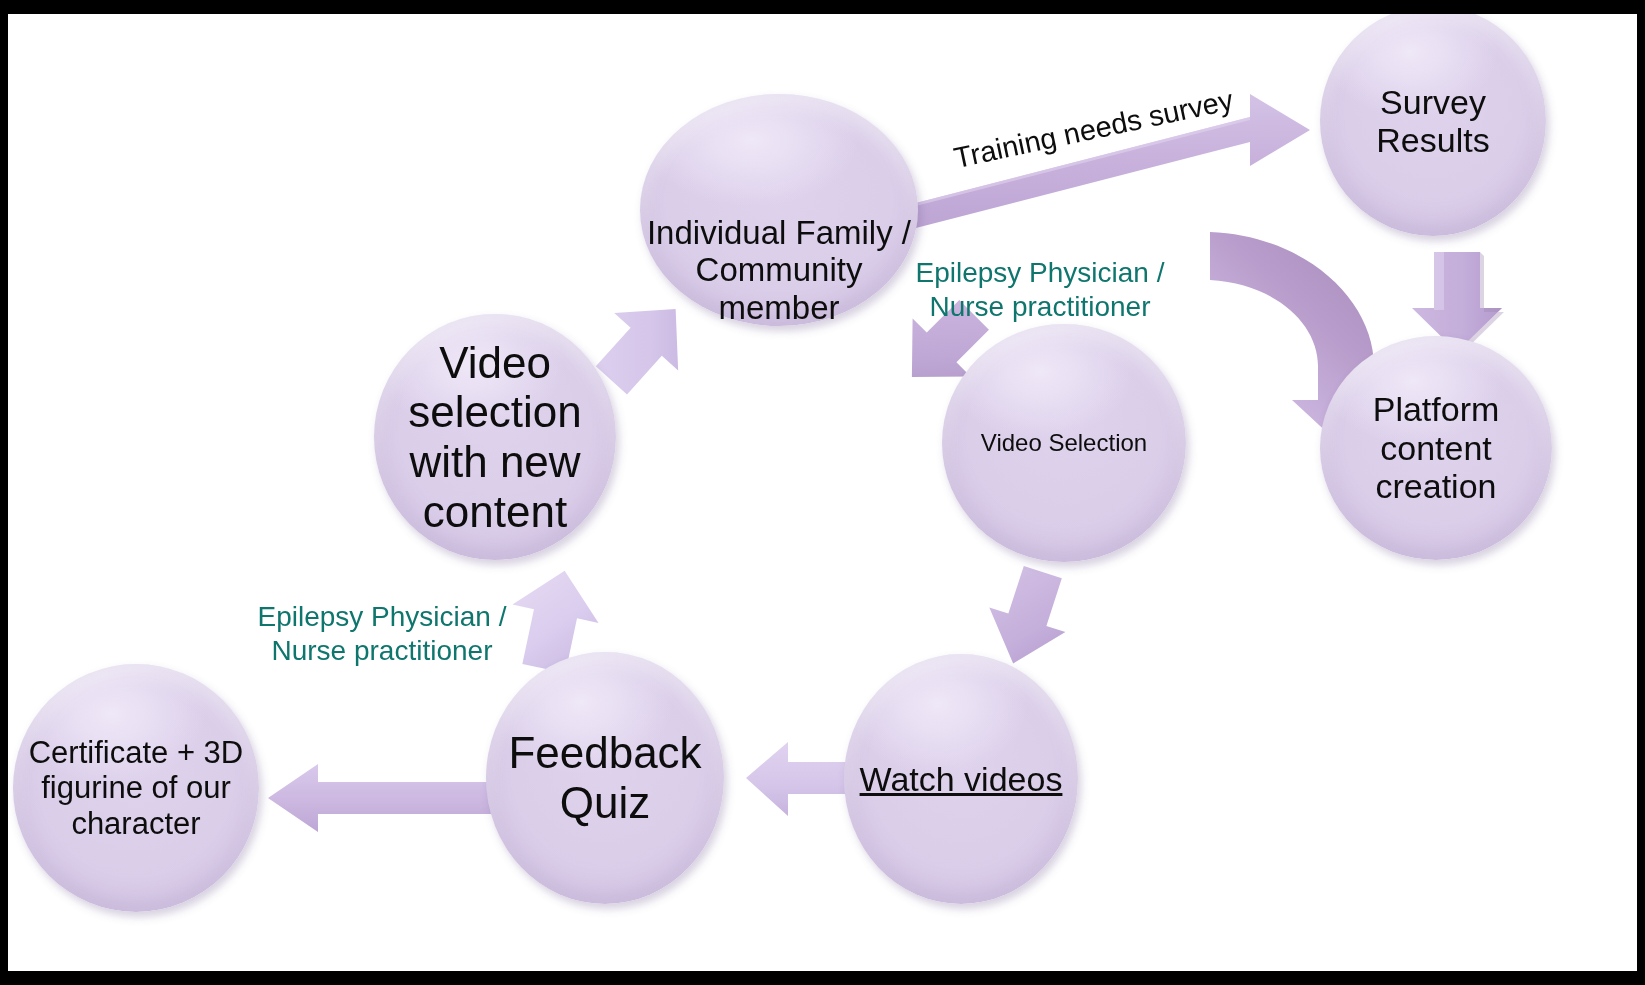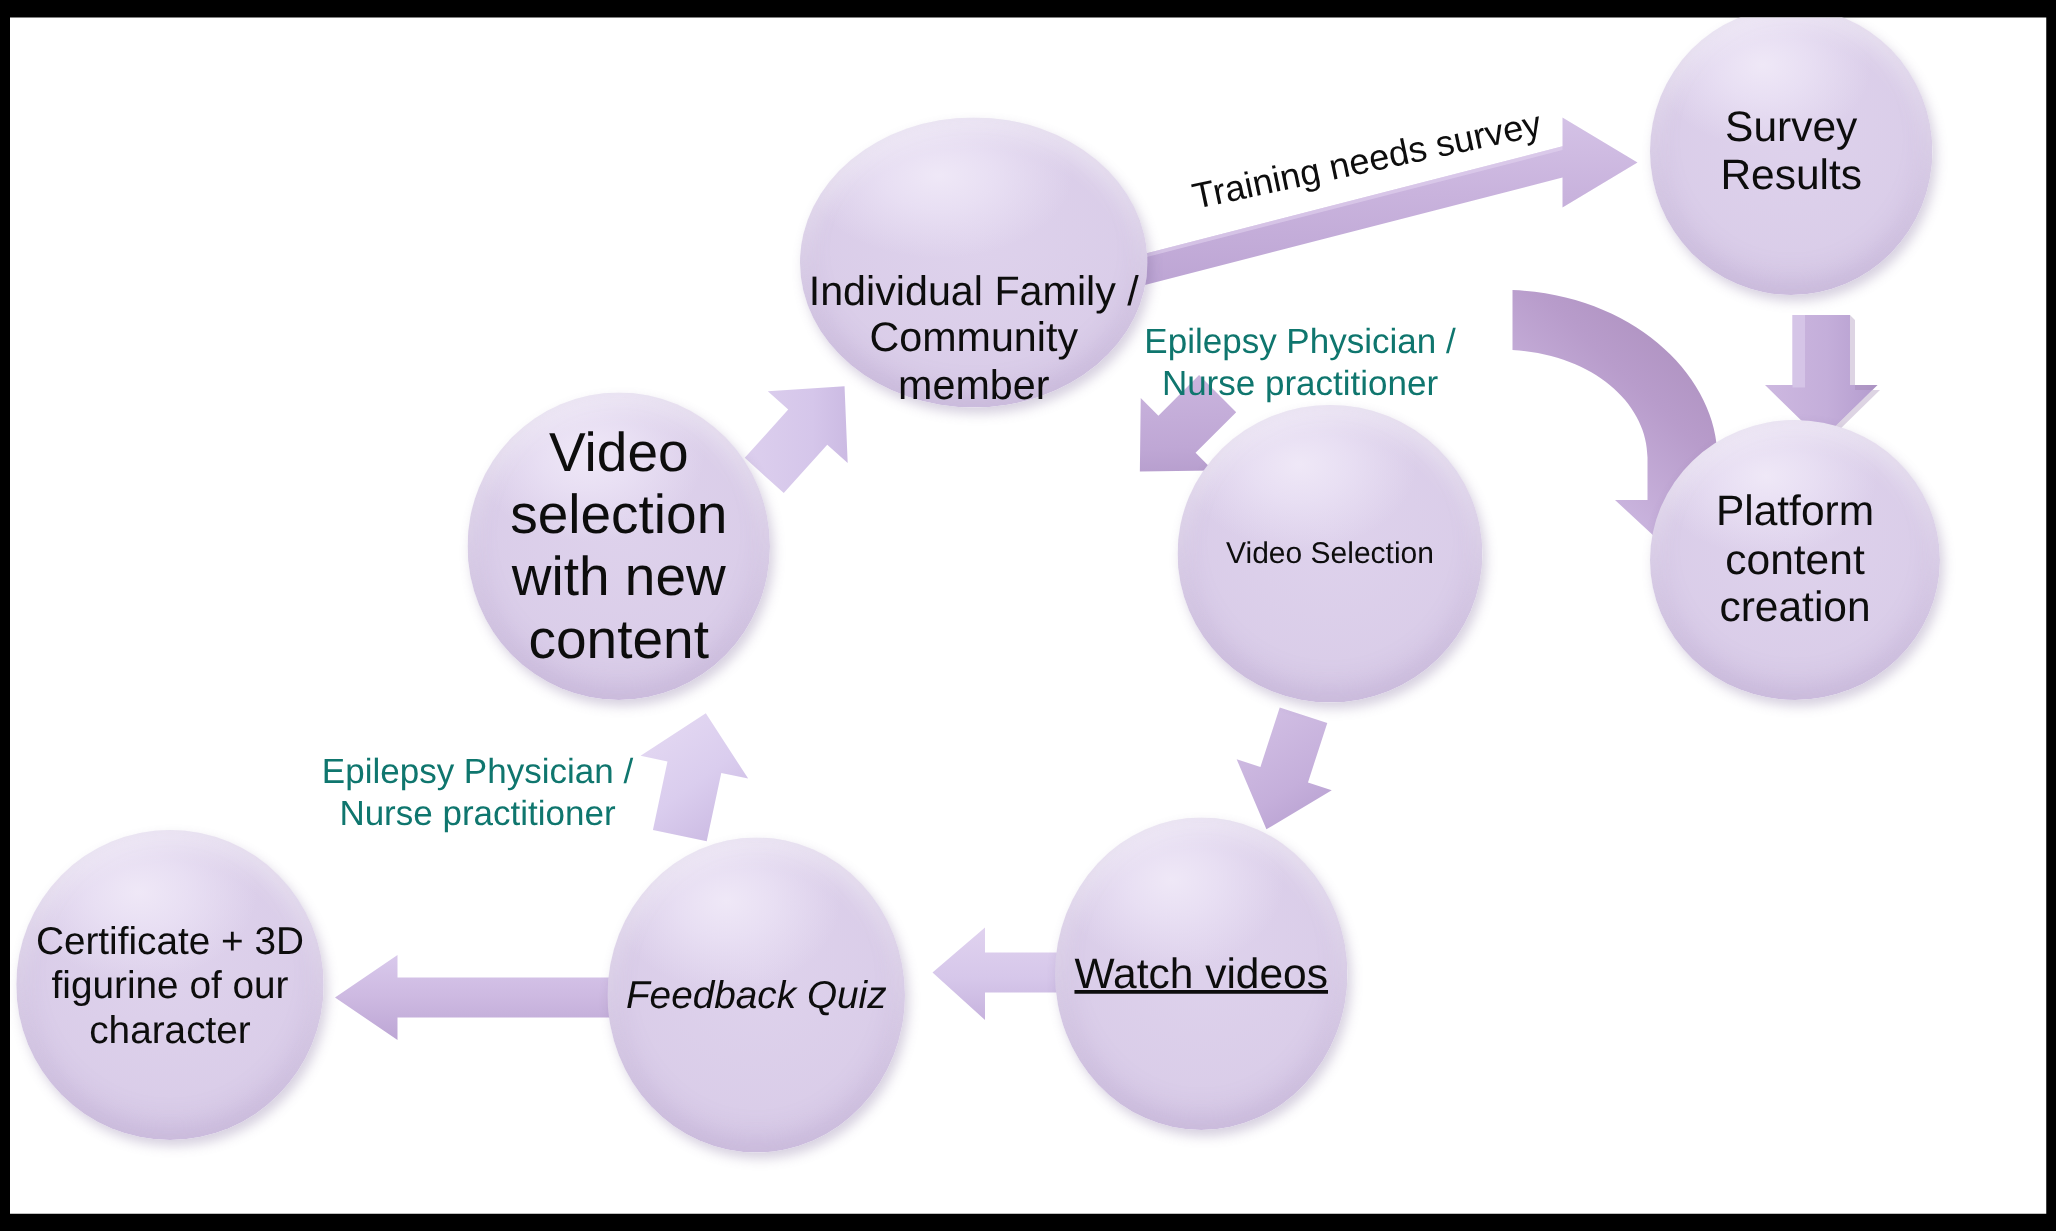--- a/index.html
+++ b/index.html
@@ -199,21 +199,21 @@
     <div class="node" style="left:934px;top:310px;width:244px;height:238px;font-size:24px;">
       <span>Video
 Selection</span>
     </div>
 
     <div class="node" style="left:836px;top:640px;width:234px;height:250px;font-size:34px;text-decoration:underline;">
       <span>Watch
 videos</span>
     </div>
 
-    <div class="node" style="left:478px;top:656px;width:238px;height:252px;font-size:31px;font-style:italic;">
+    <div class="node" style="left:478px;top:638px;width:238px;height:252px;font-size:44px;">
       <span>Feedback
 Quiz</span>
     </div>
 
     <div class="node" style="left:5px;top:650px;width:246px;height:248px;font-size:31px;">
       <span>Certificate
 + 3D
 figurine of
 our
 character</span>

